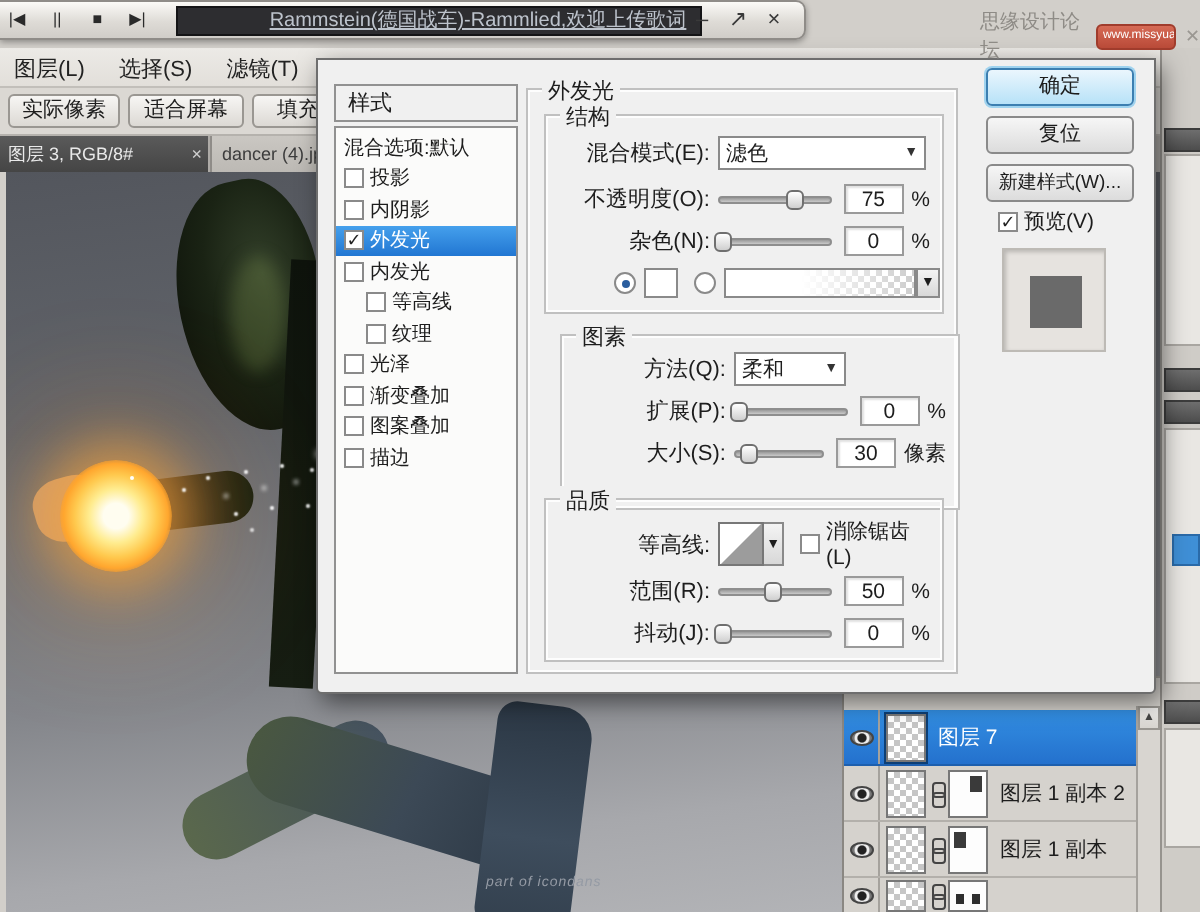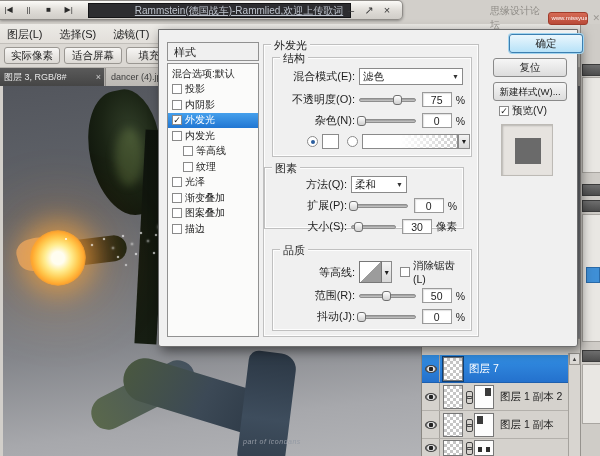--- a/index.html
+++ b/index.html
@@ -289,21 +289,21 @@
         <div class="crow" style="top:76px;left:34px;">
           <span class="radio on"></span>
           <span class="swatch"></span>
           <span class="radio"></span>
           <span class="gradbar">
             <span class="gradarrow">▼</span>
           </span>
         </div>
       </div>
 
-      <div class="gbox" style="left:0;top:122px;width:200px;height:62px;">
+      <div class="gbox" style="left:16px;top:122px;width:200px;height:88px;">
         <span class="gtitle">图素</span>
         <div class="crow" style="top:8px;">
           <span class="clabel">方法(Q):</span>
           <span class="dd" style="width:56px;">
             <span>柔和</span>
             <span class="ar">▼</span>
           </span>
         </div>
         <div class="crow" style="top:30px;">
           <span class="clabel">扩展(P):</span>
@@ -345,21 +345,21 @@
           <span class="clabel">抖动(J):</span>
           <span class="track">
               <span class="sthumb" style="left:1%;"></span>
             </span>
           <span class="vbox">0</span>
           <span class="unit">%</span>
         </div>
       </div>
     </div>
 
-    <div class="btn primary" style="top:4px;margin-left:16px;">确定</div>
+    <div class="btn primary" style="top:4px;">确定</div>
     <div class="btn" style="top:28px;">复位</div>
     <div class="btn" style="top:52px;font-size:9.5px;">新建样式(W)...</div>
     <div id="previewrow">
       <span class="cb">✓</span>
       <span>预览(V)</span>
     </div>
     <div id="previewthumb">
         <div class="inner"></div>
       </div>
   </div>

